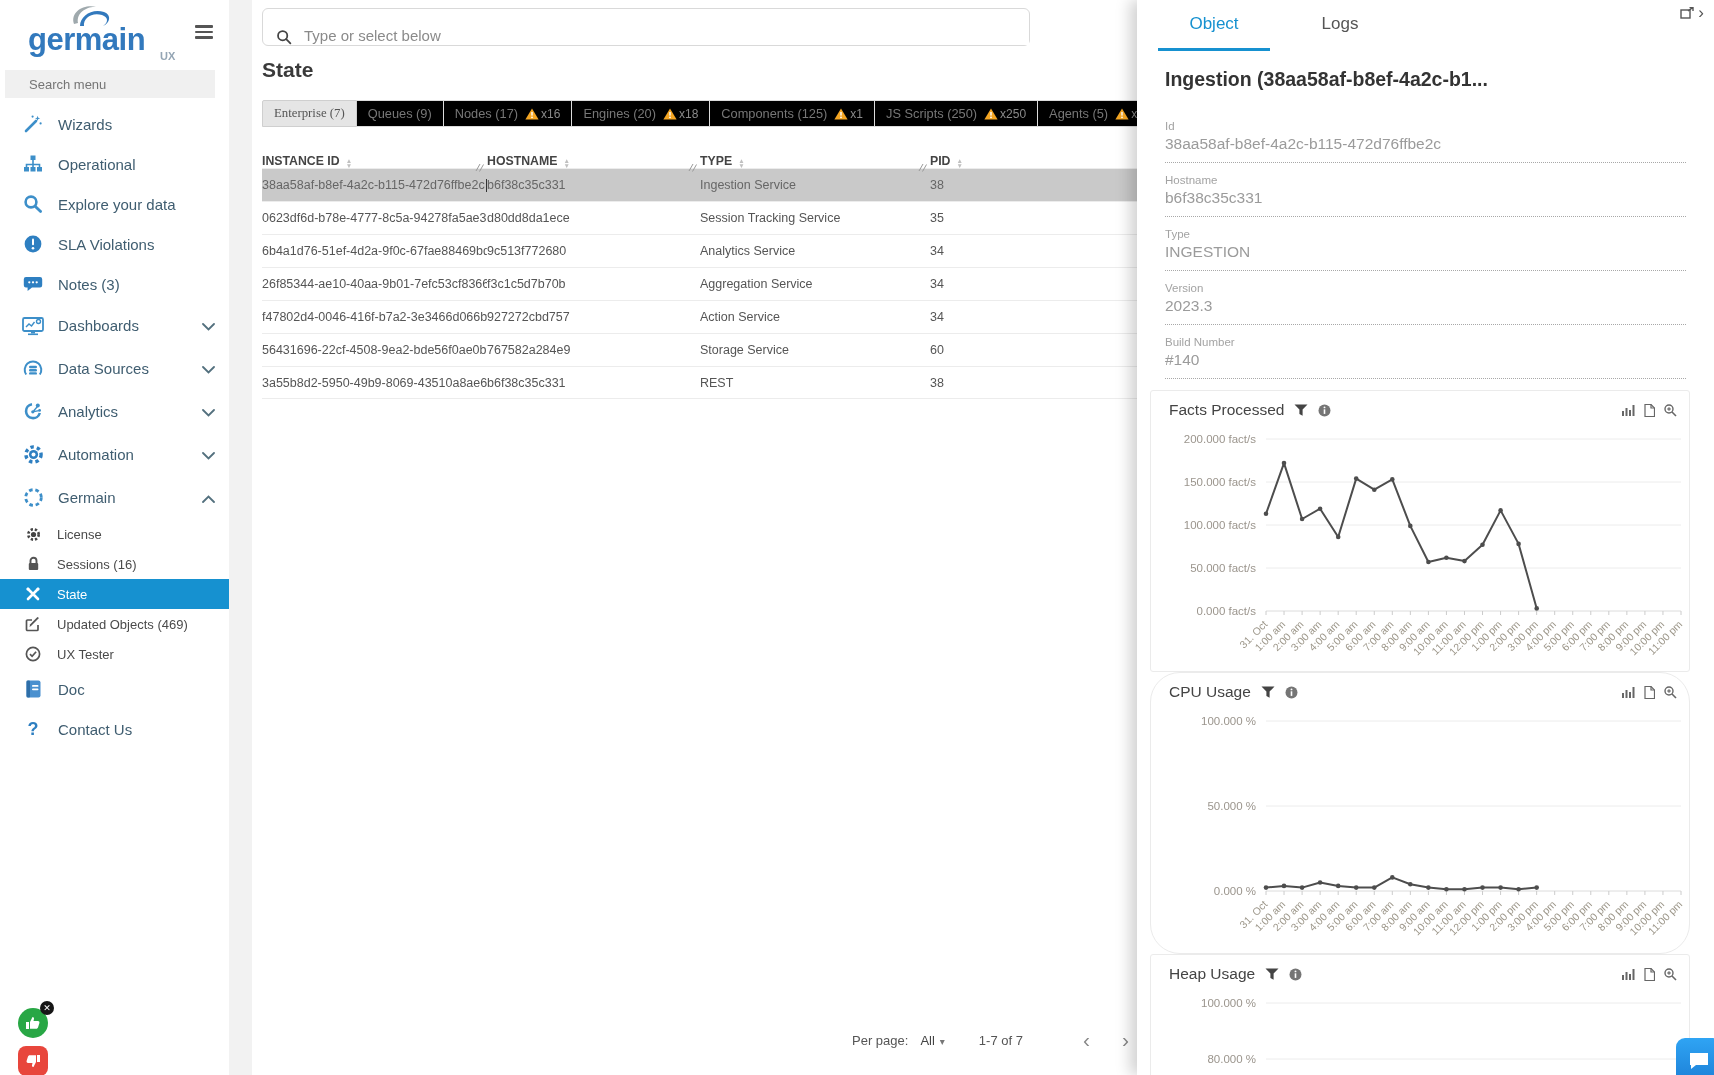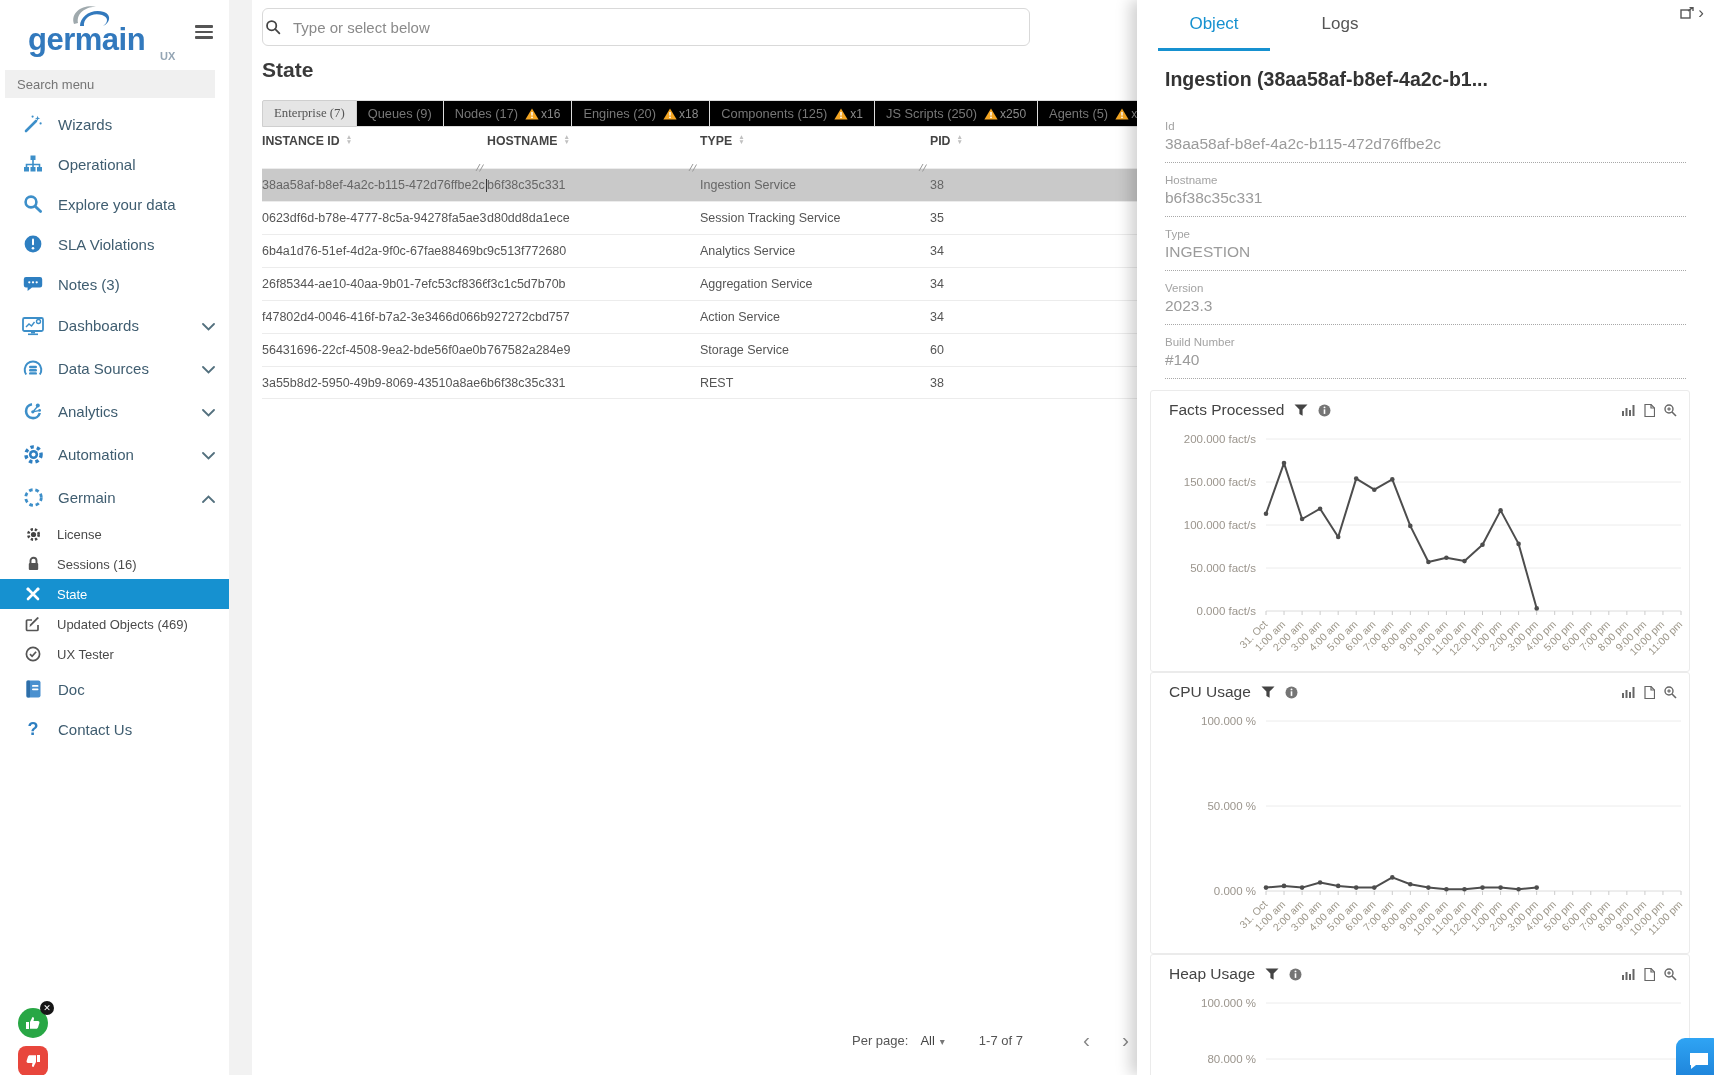--- a/index.html
+++ b/index.html
@@ -8,57 +8,57 @@
   
   #sidebar{position:absolute;left:0;top:0;width:229px;height:1075px;background:#fff;z-index:5;}
   #gutter{position:absolute;left:229px;top:0;width:23px;height:1075px;background:#f2f2f2;}
   .logo{position:absolute;left:14px;top:4px;width:200px;height:60px;cursor:pointer;}
   .logo-swoosh{position:absolute;left:48px;top:0px;}
   .logo-text{position:absolute;left:14px;top:18px;font-size:31px;font-weight:700;color:#3279bd;letter-spacing:-0.5px;}
   .logo-sub{position:absolute;left:146px;top:46px;font-size:11px;color:#94a5b4;font-weight:700;}
   .hamburger{position:absolute;right:16px;top:22px;width:18px;cursor:pointer;}
   .hamburger i{display:block;height:2.5px;background:#555;margin:3px 0;border-radius:1px;}
   .side-search{position:absolute;left:5px;top:70px;width:210px;height:28px;background:#f0f0f0;border:none;
-    padding-left:12px;font-size:13px;color:#555;font-family:inherit;outline:none;}
+    padding-left:24px;font-size:13px;color:#555;font-family:inherit;outline:none;}
   #side-nav{position:absolute;left:0;top:104px;width:229px;}
   .nav-item{position:relative;display:flex;align-items:center;height:40px;padding-left:22px;cursor:pointer;}
   .nav-item.big{height:43px;}
   .nav-item.child{height:30px;padding-left:24px;}
   .nav-ic{width:22px;height:22px;display:flex;align-items:center;justify-content:center;flex:none;}
   .nav-item.child .nav-ic{width:18px;height:18px;}
   .nav-lb{margin-left:14px;font-size:15px;color:#3f5d70;white-space:nowrap;}
   .nav-item.child .nav-lb{font-size:13px;color:#4a4a4a;margin-left:15px;}
   .nav-item.active{background:#1691d0;}
   .nav-item.active .nav-lb{color:#fff;}
   .chev{position:absolute;right:14px;top:50%;transform:translateY(-50%);color:#53707e;}
   .fb-green{position:absolute;left:18px;top:1008px;width:30px;height:30px;border-radius:50%;background:#28a745;
     display:flex;align-items:center;justify-content:center;z-index:30;cursor:pointer;}
   .fb-badge{position:absolute;left:40px;top:1001px;width:14px;height:14px;border-radius:50%;background:#161616;color:#fff;
     font-size:9px;display:flex;align-items:center;justify-content:center;z-index:31;cursor:pointer;}
   .fb-red{position:absolute;left:18px;top:1046px;width:30px;height:30px;border-radius:8px;background:#e8463c;
     display:flex;align-items:center;justify-content:center;z-index:30;cursor:pointer;}
   
   #main{position:absolute;left:252px;top:0;width:1462px;height:1075px;background:#fff;}
   .searchbar{position:absolute;left:10px;top:8px;width:768px;height:38px;border:1px solid #d9d9d9;border-radius:6px;
-    background:#fff;display:flex;align-items:center;padding-left:2px;}
+    background:#fff;display:flex;align-items:flex-end;padding-left:13px;}
   .searchbar input{border:none;outline:none;flex:1;margin-left:10px;font-size:15px;color:#444;font-family:inherit;}
   .searchbar input::placeholder{color:#8a8a8a;}
   #page-title{position:absolute;left:10px;top:58px;font-size:21px;font-weight:600;color:#3a3a3a;margin:0;}
   #tabs{position:absolute;left:10px;top:100px;display:flex;height:27px;}
   .tab{display:flex;align-items:center;padding:0 11px;font-size:12.8px;color:#777;background:#000000;
     border:1px solid #dcdcdc;border-left:none;white-space:nowrap;cursor:pointer;}
   .tab:first-child{border-left:1px solid #dcdcdc;border-radius:2px 0 0 0;font-family:Liberation Serif, serif;}
   .tab.active{background:#e5e5e5;color:#555;border-color:#cfcfcf;}
   .warnx{display:flex;align-items:center;margin-left:7px;}
   .warnx span{margin-left:2px;color:#8a8a8a;font-size:12px;}
   
   #table{position:absolute;left:10px;top:134px;width:1010px;}
   .tr,.thead-row{display:grid;grid-template-columns:225px 213px 230px 90px;}
   .thead-row{height:34px;}
-  .th{position:relative;display:flex;align-items:flex-start;font-size:12.3px;font-weight:700;color:#444;}
+  .th{position:relative;display:flex;align-items:flex-end;font-size:12.3px;font-weight:700;color:#444;}
   .sort{display:inline-flex;flex-direction:column;margin-left:6px;color:#c0c0c0;font-size:6.5px;line-height:5px;}
   .rsz{position:absolute;left:-12px;bottom:-4px;}
   .tr{height:33px;border-top:1px solid #ececec;align-items:center;cursor:pointer;}
   .tr:last-child{border-bottom:1px solid #ececec;}
   .td{font-size:12.5px;color:#555;white-space:nowrap;overflow:hidden;}
   .tr.selected{background:#c9c9c9;}
   .tr.selected .td{color:#666;}
   .caret{display:inline-block;width:1.5px;height:13px;background:#333;margin-left:1px;vertical-align:middle;}
   
   #pagination{position:absolute;left:600px;top:1030px;display:flex;align-items:center;font-size:13px;color:#555;}
@@ -628,21 +628,21 @@
           <circle cx="241.3" cy="50.4" r="2.3" fill="#4d4d4d"></circle>
           <circle cx="259.3" cy="96.9" r="2.3" fill="#4d4d4d"></circle>
           <circle cx="277.4" cy="133.0" r="2.3" fill="#4d4d4d"></circle>
           <circle cx="295.4" cy="128.7" r="2.3" fill="#4d4d4d"></circle>
           <circle cx="313.5" cy="132.1" r="2.3" fill="#4d4d4d"></circle>
           <circle cx="331.5" cy="115.8" r="2.3" fill="#4d4d4d"></circle>
           <circle cx="349.6" cy="81.4" r="2.3" fill="#4d4d4d"></circle>
           <circle cx="367.6" cy="114.9" r="2.3" fill="#4d4d4d"></circle>
           <circle cx="385.7" cy="179.4" r="2.3" fill="#4d4d4d"></circle>
         </svg></div>
-      <div class="chart-card" style="top: 672px;"><div class="chart-hd">
+      <div class="chart-card" style="top: 672px; border-radius: 30px;"><div class="chart-hd">
           <span class="chart-title">CPU Usage</span>
           <span class="hd-ic">
             <svg width="14" height="13" viewBox="0 0 14 13">
               <path d="M.5.5h13L8.6 5.6v6.2L5.4 9.9V5.6z" fill="#444"></path>
             </svg>
           </span>
           <span class="hd-ic">
             <svg width="13" height="13" viewBox="0 0 13 13">
               <circle cx="6.5" cy="6.5" r="6" fill="#757575"></circle>
               <rect x="5.7" y="5.3" width="1.6" height="4.6" fill="#fff"></rect>

